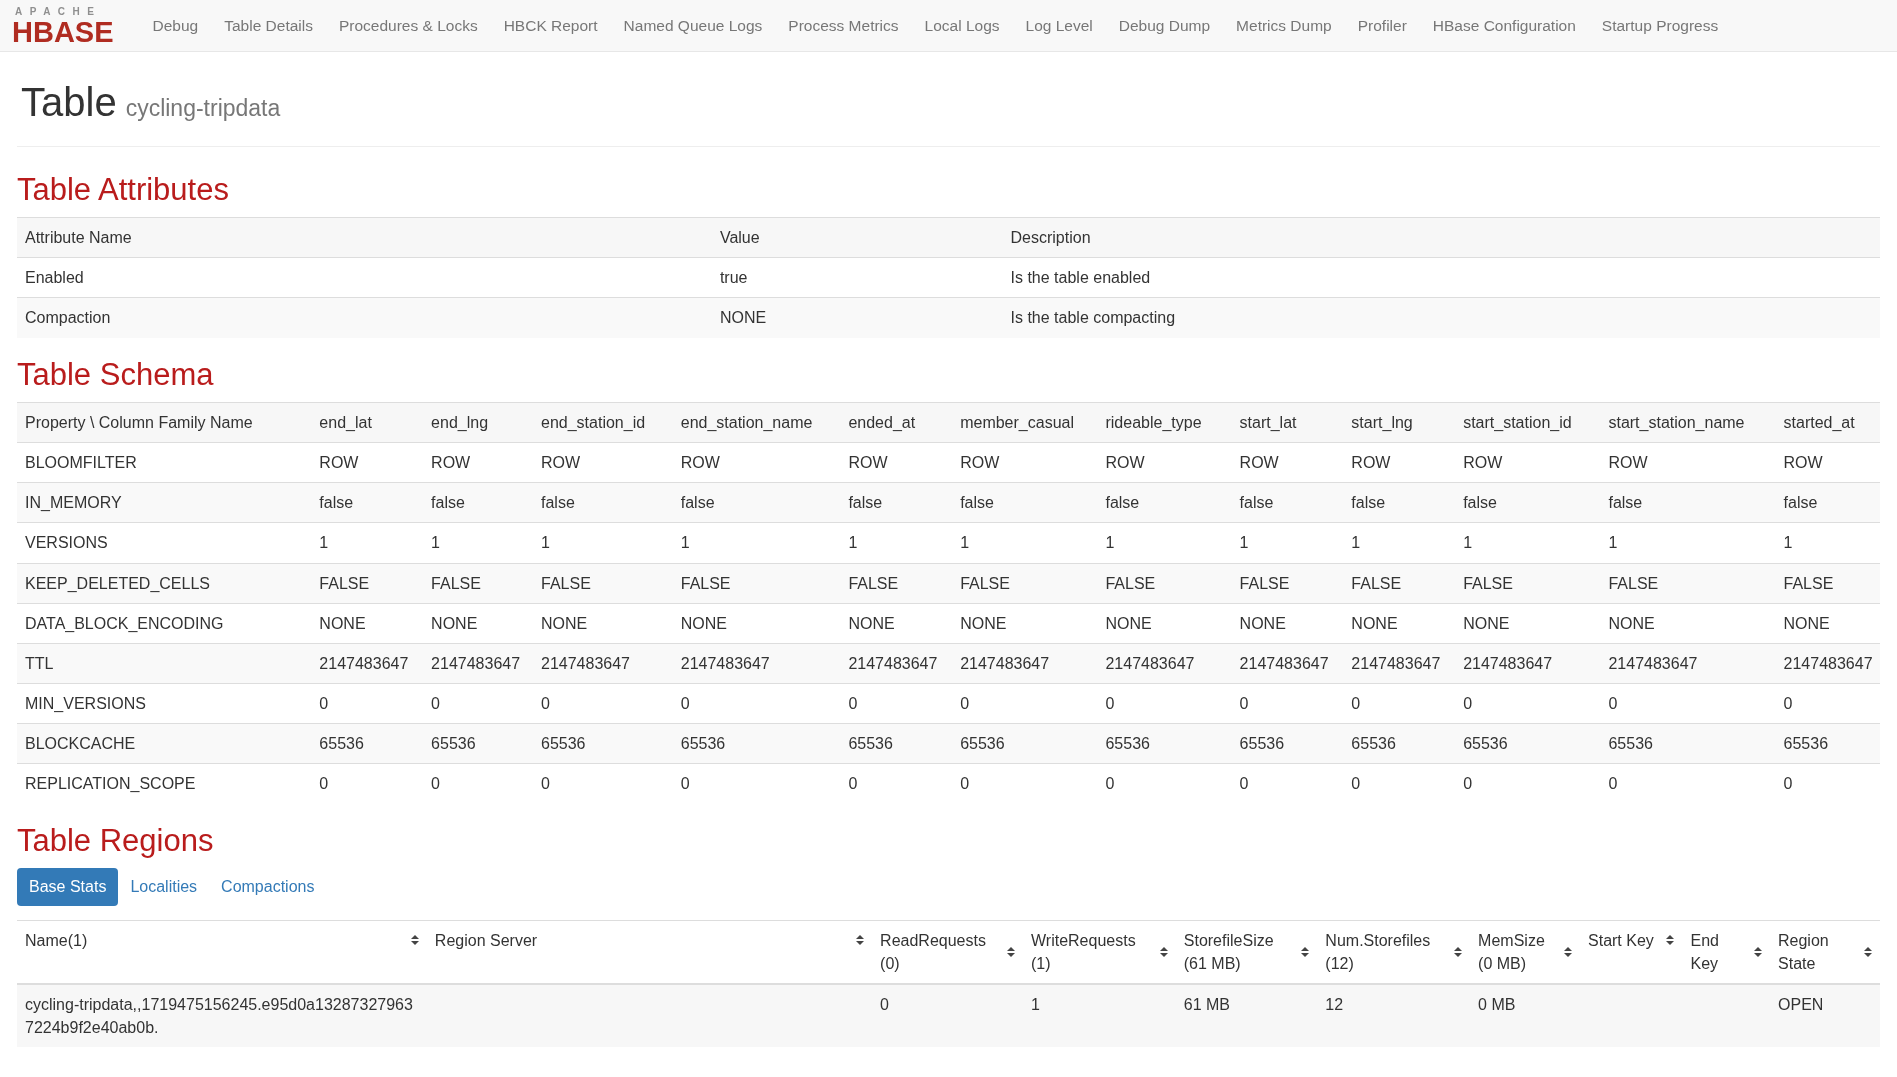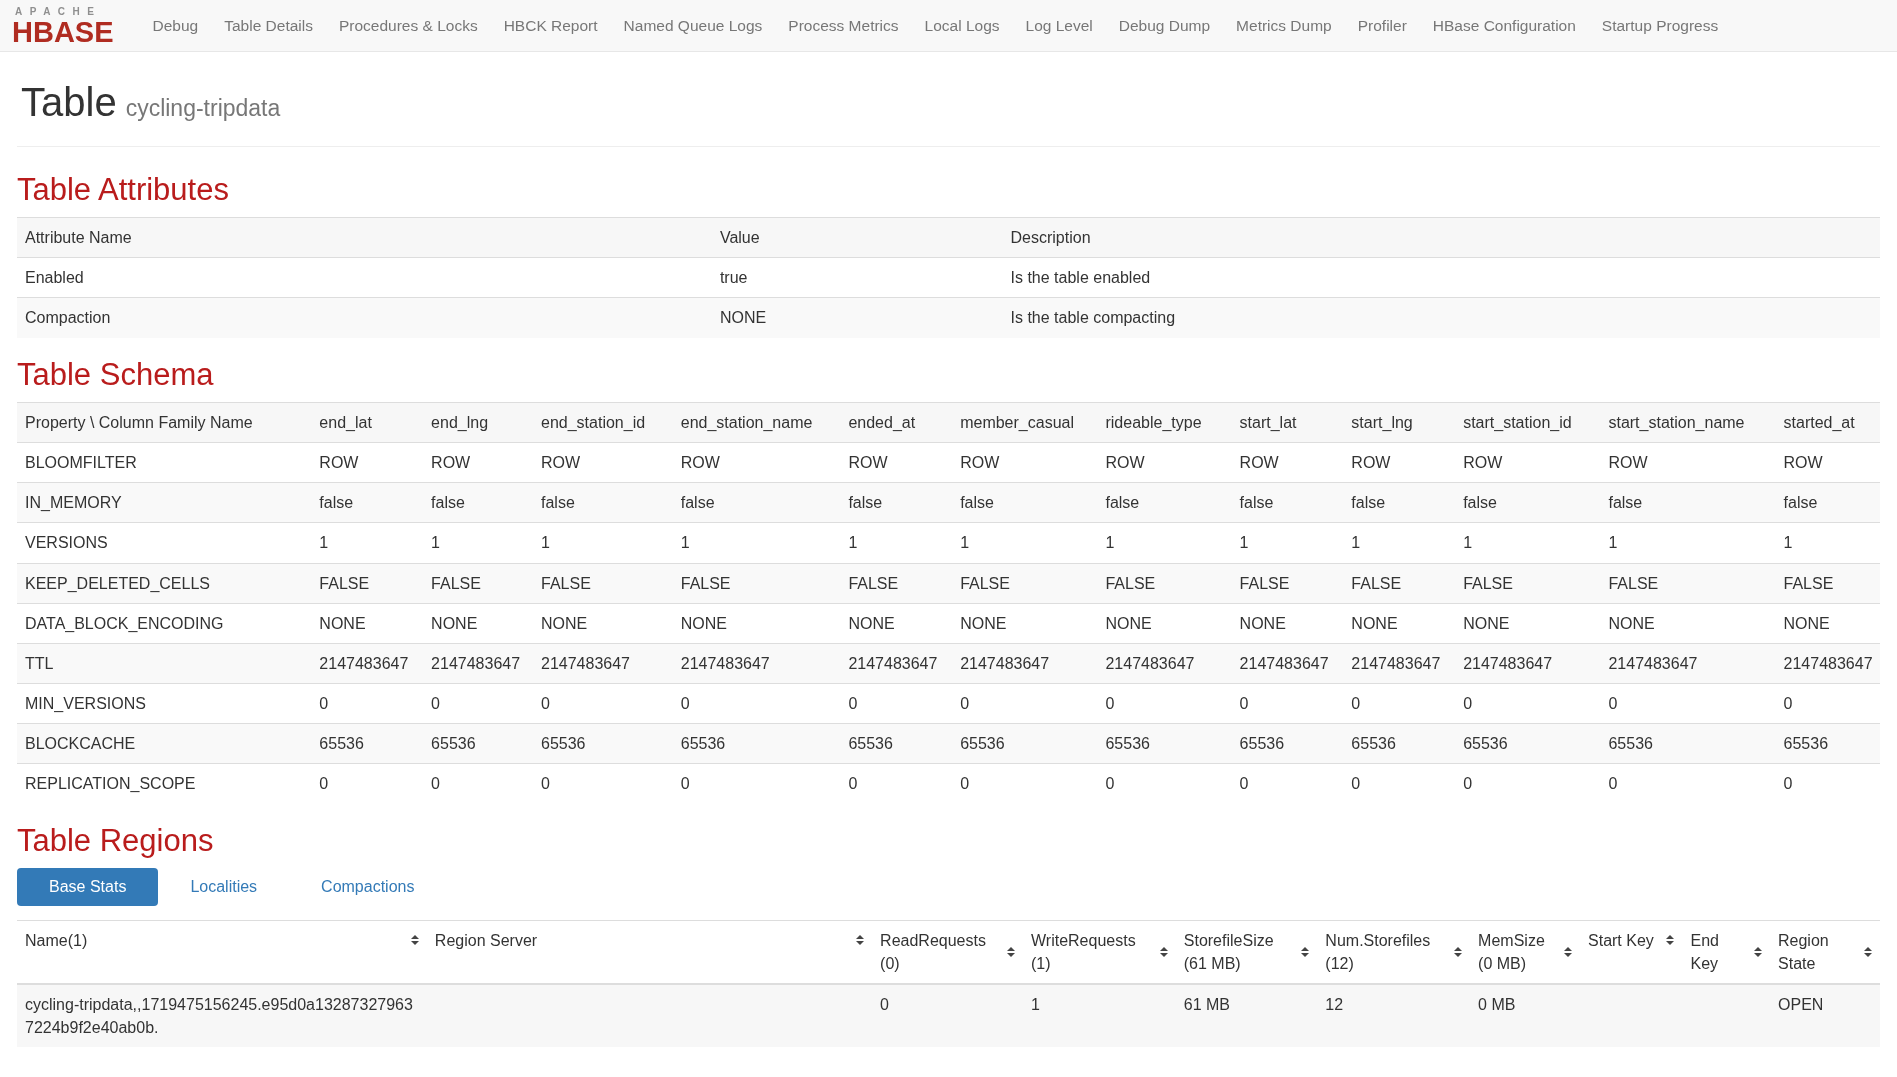--- a/index.html
+++ b/index.html
@@ -102,21 +102,21 @@
   }
   .sort-icon .tri-down {
     width: 0; height: 0;
     border-left: 4px solid transparent; border-right: 4px solid transparent;
     border-top: 4px solid #444;
   }
 
   
   .tabs { display: flex; align-items: center; margin: 8px 0 14px 0; }
   .tabs .tab {
-    padding: 10px 32px;
+    padding: 10px 12px;
     font-size: 16px;
     border-radius: 4px;
     color: #337ab7;
     cursor: pointer;
   }
   .tabs .tab.active { background: #337ab7; color: #fff; }
 </style>
 </head>
 <body>
 

